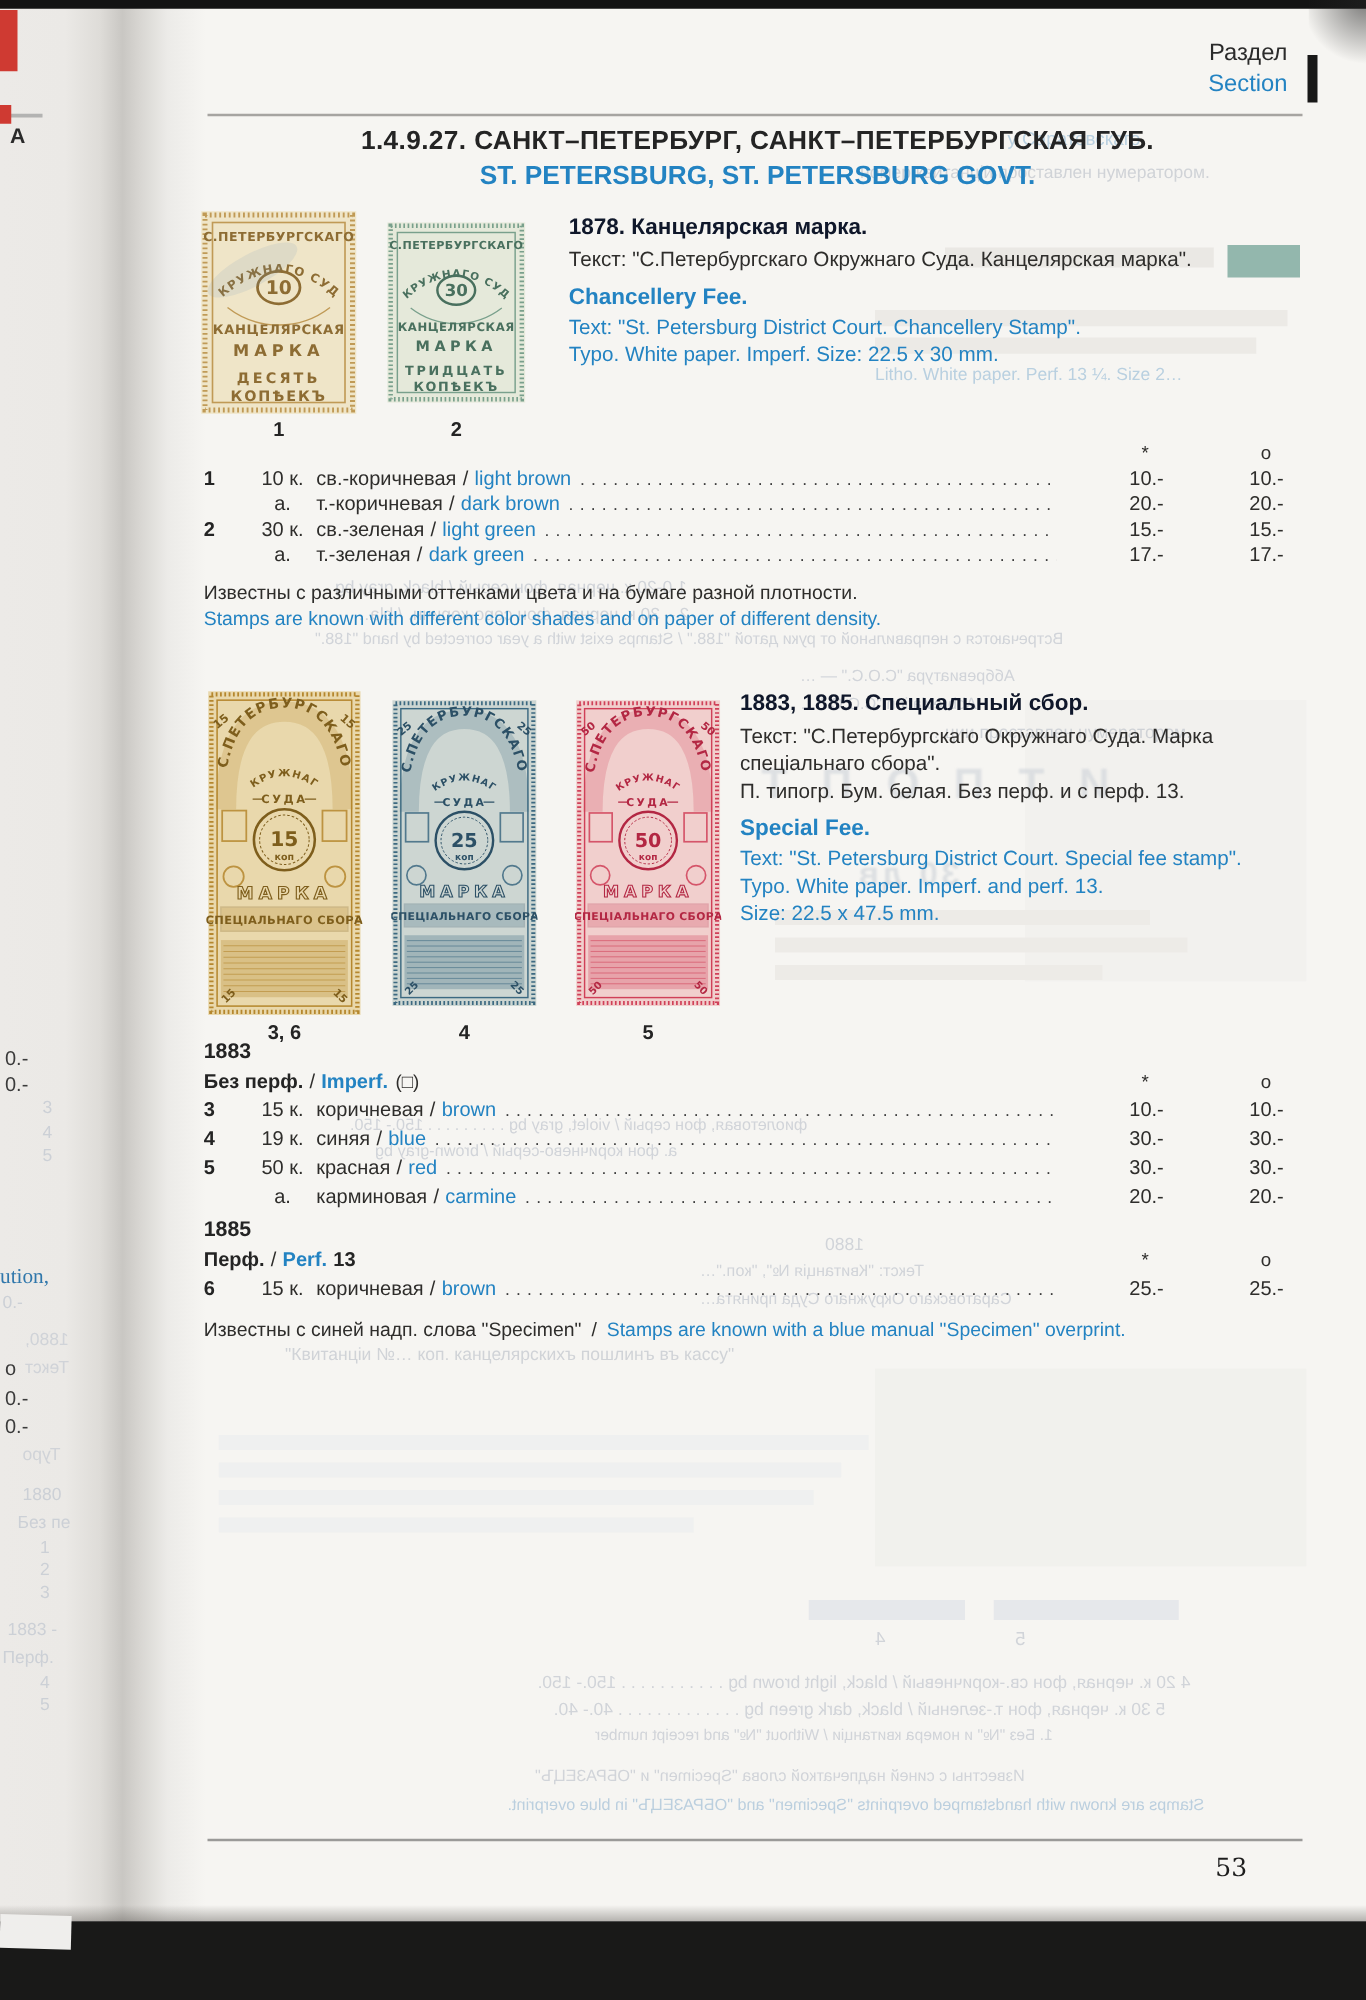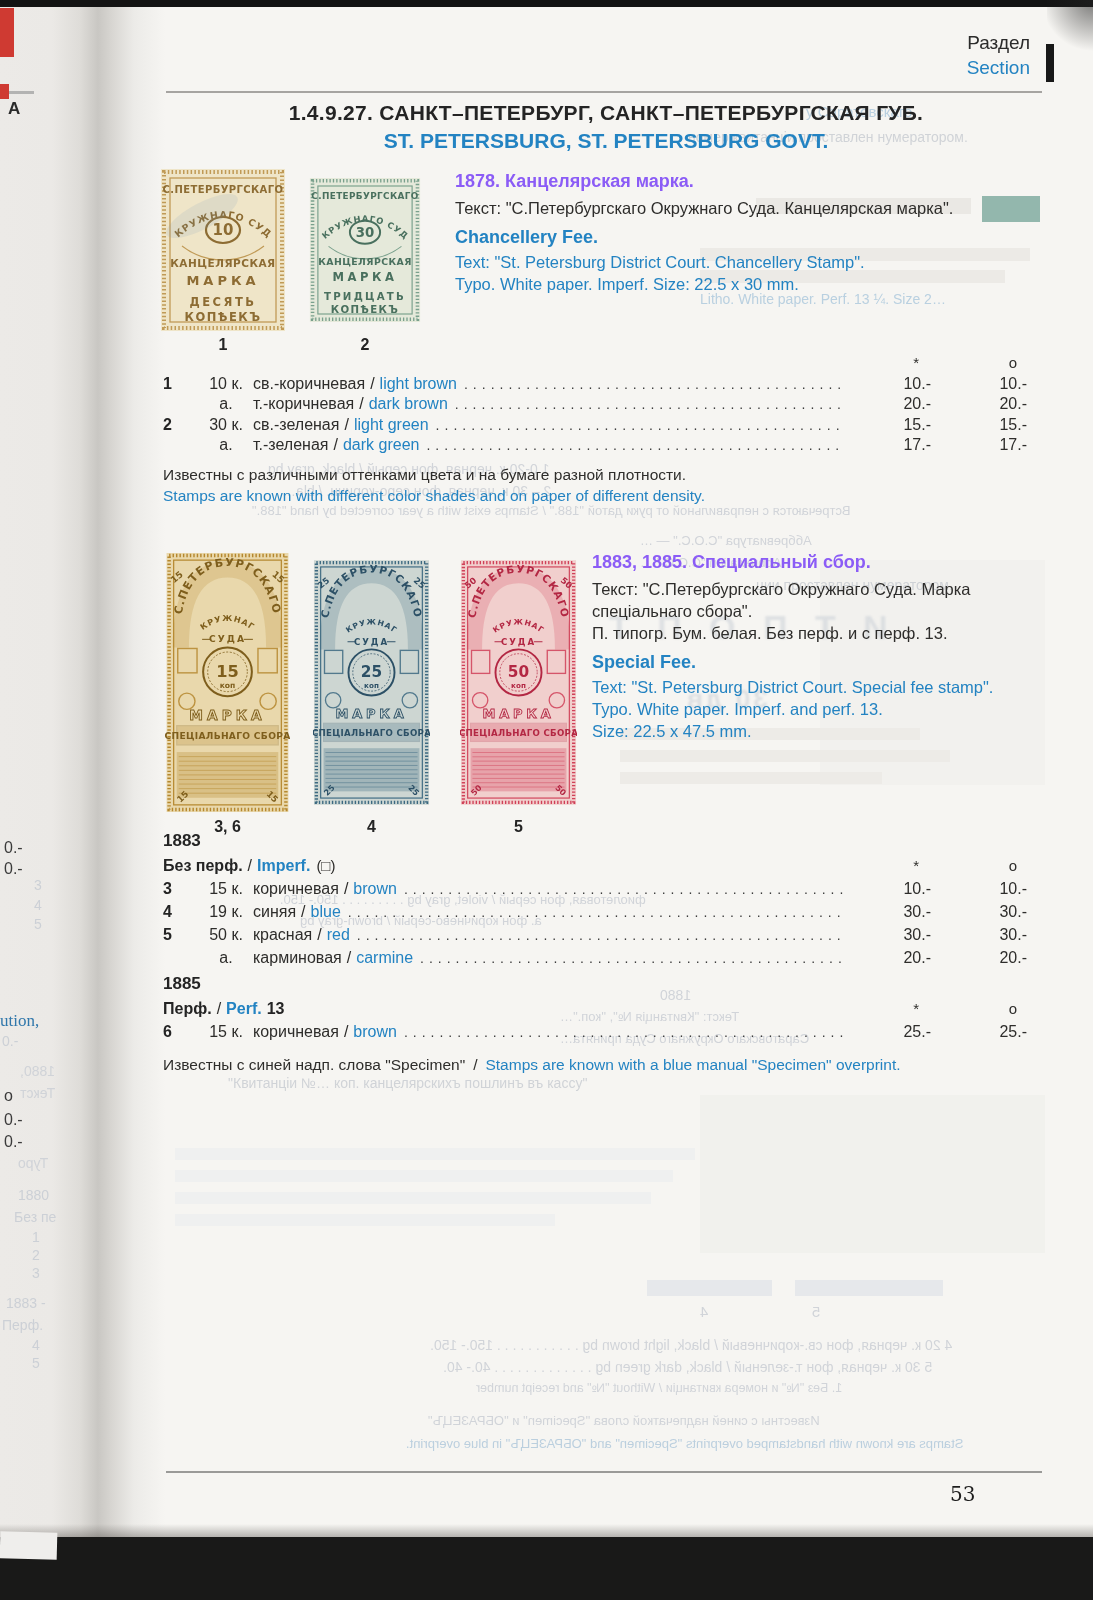--- a/index.html
+++ b/index.html
@@ -12,21 +12,21 @@
   
   .h-ru{font-size:19px;line-height:25px;color:#2b2b2b}
   .h-en{font-size:19px;line-height:25px;color:var(--blue)}
   .hdr-bar{left:1046px;top:44px;width:8px;height:38px;background:#181818}
   .rule{background:#a6a4a1}
   
   .title .l1{font-size:21px;font-weight:bold;color:#242424;letter-spacing:.3px}
   .title .l2{font-size:21px;font-weight:bold;color:var(--blue);margin-top:4px}
   
   .txt{font-size:16.5px;line-height:22px}
-  .txt .hd{font-size:18px;font-weight:bold;color:#8b5cf6;margin-bottom:5px}
+  .txt .hd{font-size:18px;font-weight:bold;color:#0f172a;margin-bottom:5px}
   .txt .bhd{font-size:18px;font-weight:bold;color:var(--blue);margin:7px 0 3px}
   .txt .bl{color:var(--blue)}
   
   .tbl{position:absolute;z-index:2;width:864px;font-size:16px}
   .prow{display:flex;align-items:baseline;height:20.6px}
   .tbl83 .prow{height:23px}
   .c1{width:45px;font-weight:bold;color:#242424}
   .c2{width:36px;text-align:center;white-space:nowrap}
   .c3{padding-left:9px;white-space:nowrap}
   .sl{margin:0 5px}
@@ -43,21 +43,21 @@
   .perfline{height:23px}
   .pf{white-space:nowrap}
   .pb{font-weight:bold;color:#242424}
   .pb.blue{color:var(--blue)}
   .sq{margin-left:6px;font-size:15px}
   .pnum{margin-left:5px;font-weight:bold;color:#242424}
   .noteline{font-size:15.5px;white-space:nowrap}
   .noteline .en{color:var(--blue)}
   .nsl{margin:0 8px}
   .cap{font-weight:bold;font-size:16px;text-align:center;color:#242424}
-  .pageno{font-family:"DejaVu Serif",serif;font-size:20px;color:#1d1d1d;text-align:left}
+  .pageno{font-family:"DejaVu Serif",serif;font-size:20px;color:#1d1d1d;text-align:center}
   
   .ghost{position:absolute;z-index:1;white-space:nowrap;line-height:1;opacity:.8;font-family:Liberation Sans, sans-serif}
   .g{color:#c7cbd1}
   .gb{color:#aac7dc}
   .gm{color:#c8ccd3;transform:scaleX(-1)}
   .gmb{color:#adc6da;transform:scaleX(-1)}
   .gbig{font-weight:bold;letter-spacing:9px;color:#ced3d9;filter:blur(1px);opacity:.6}
   .gbig2{font-weight:bold;letter-spacing:3px;color:#ccd1d7;filter:blur(.8px);opacity:.6}
   .gbox{position:absolute;z-index:1}
   

